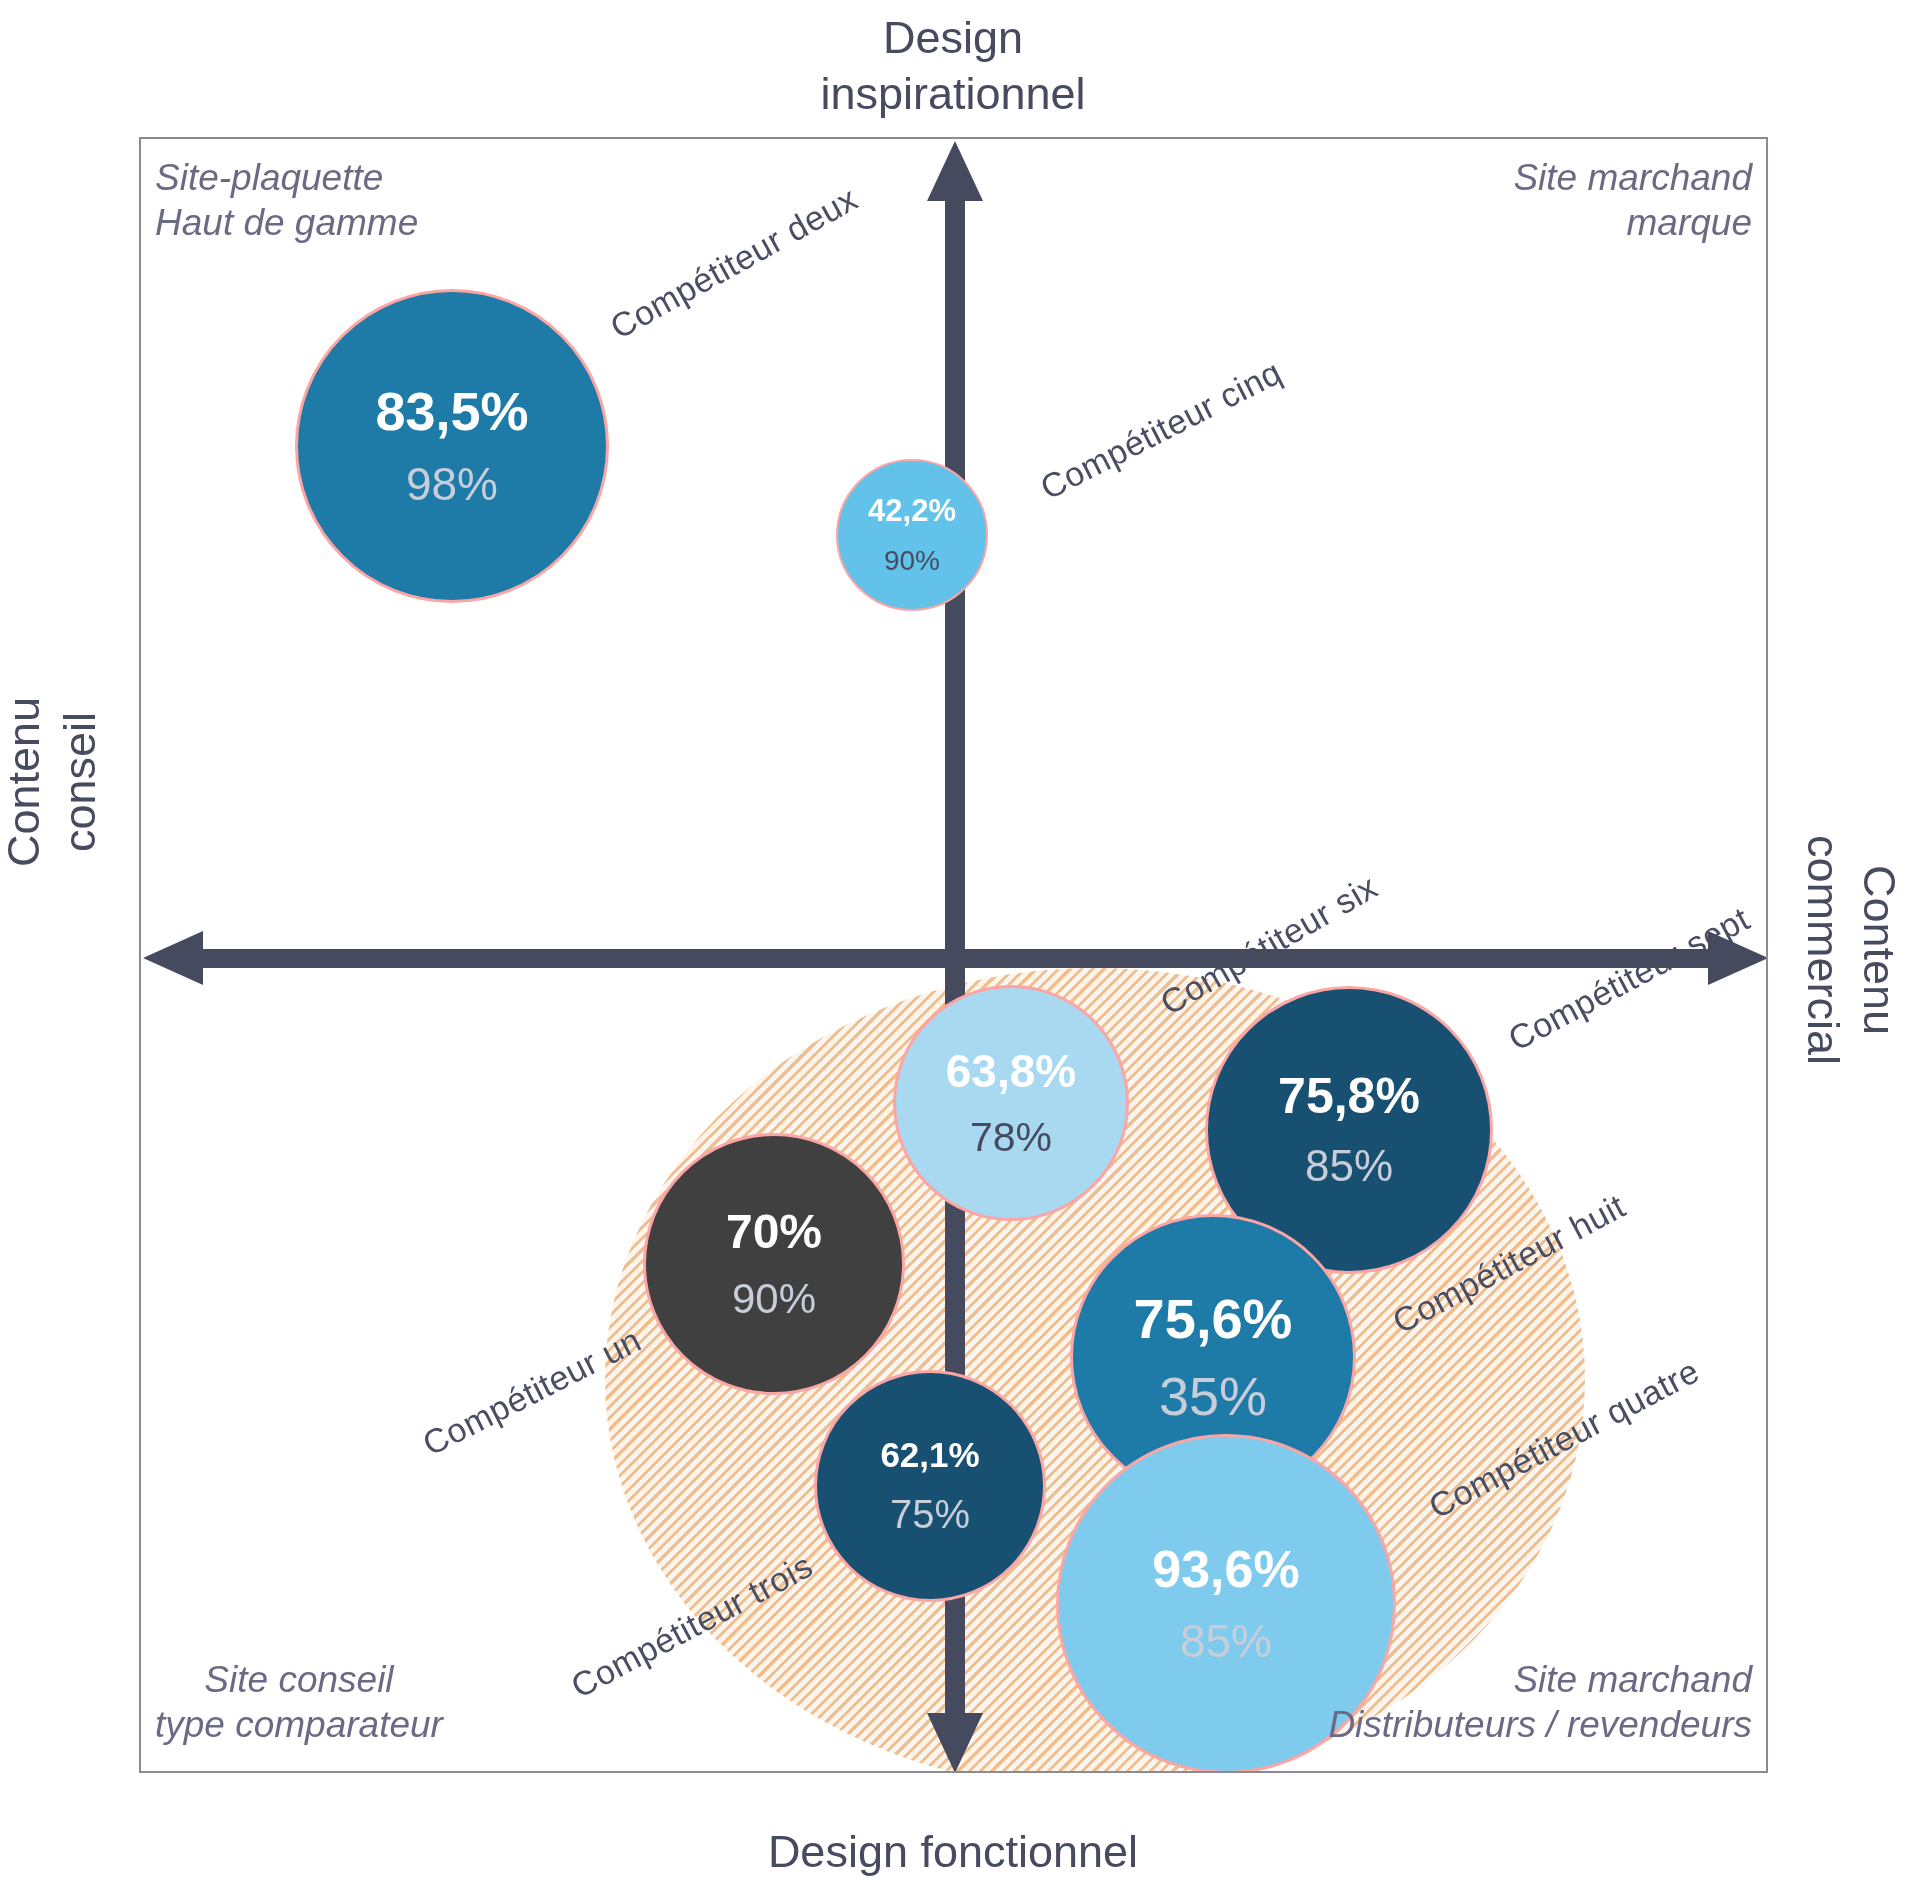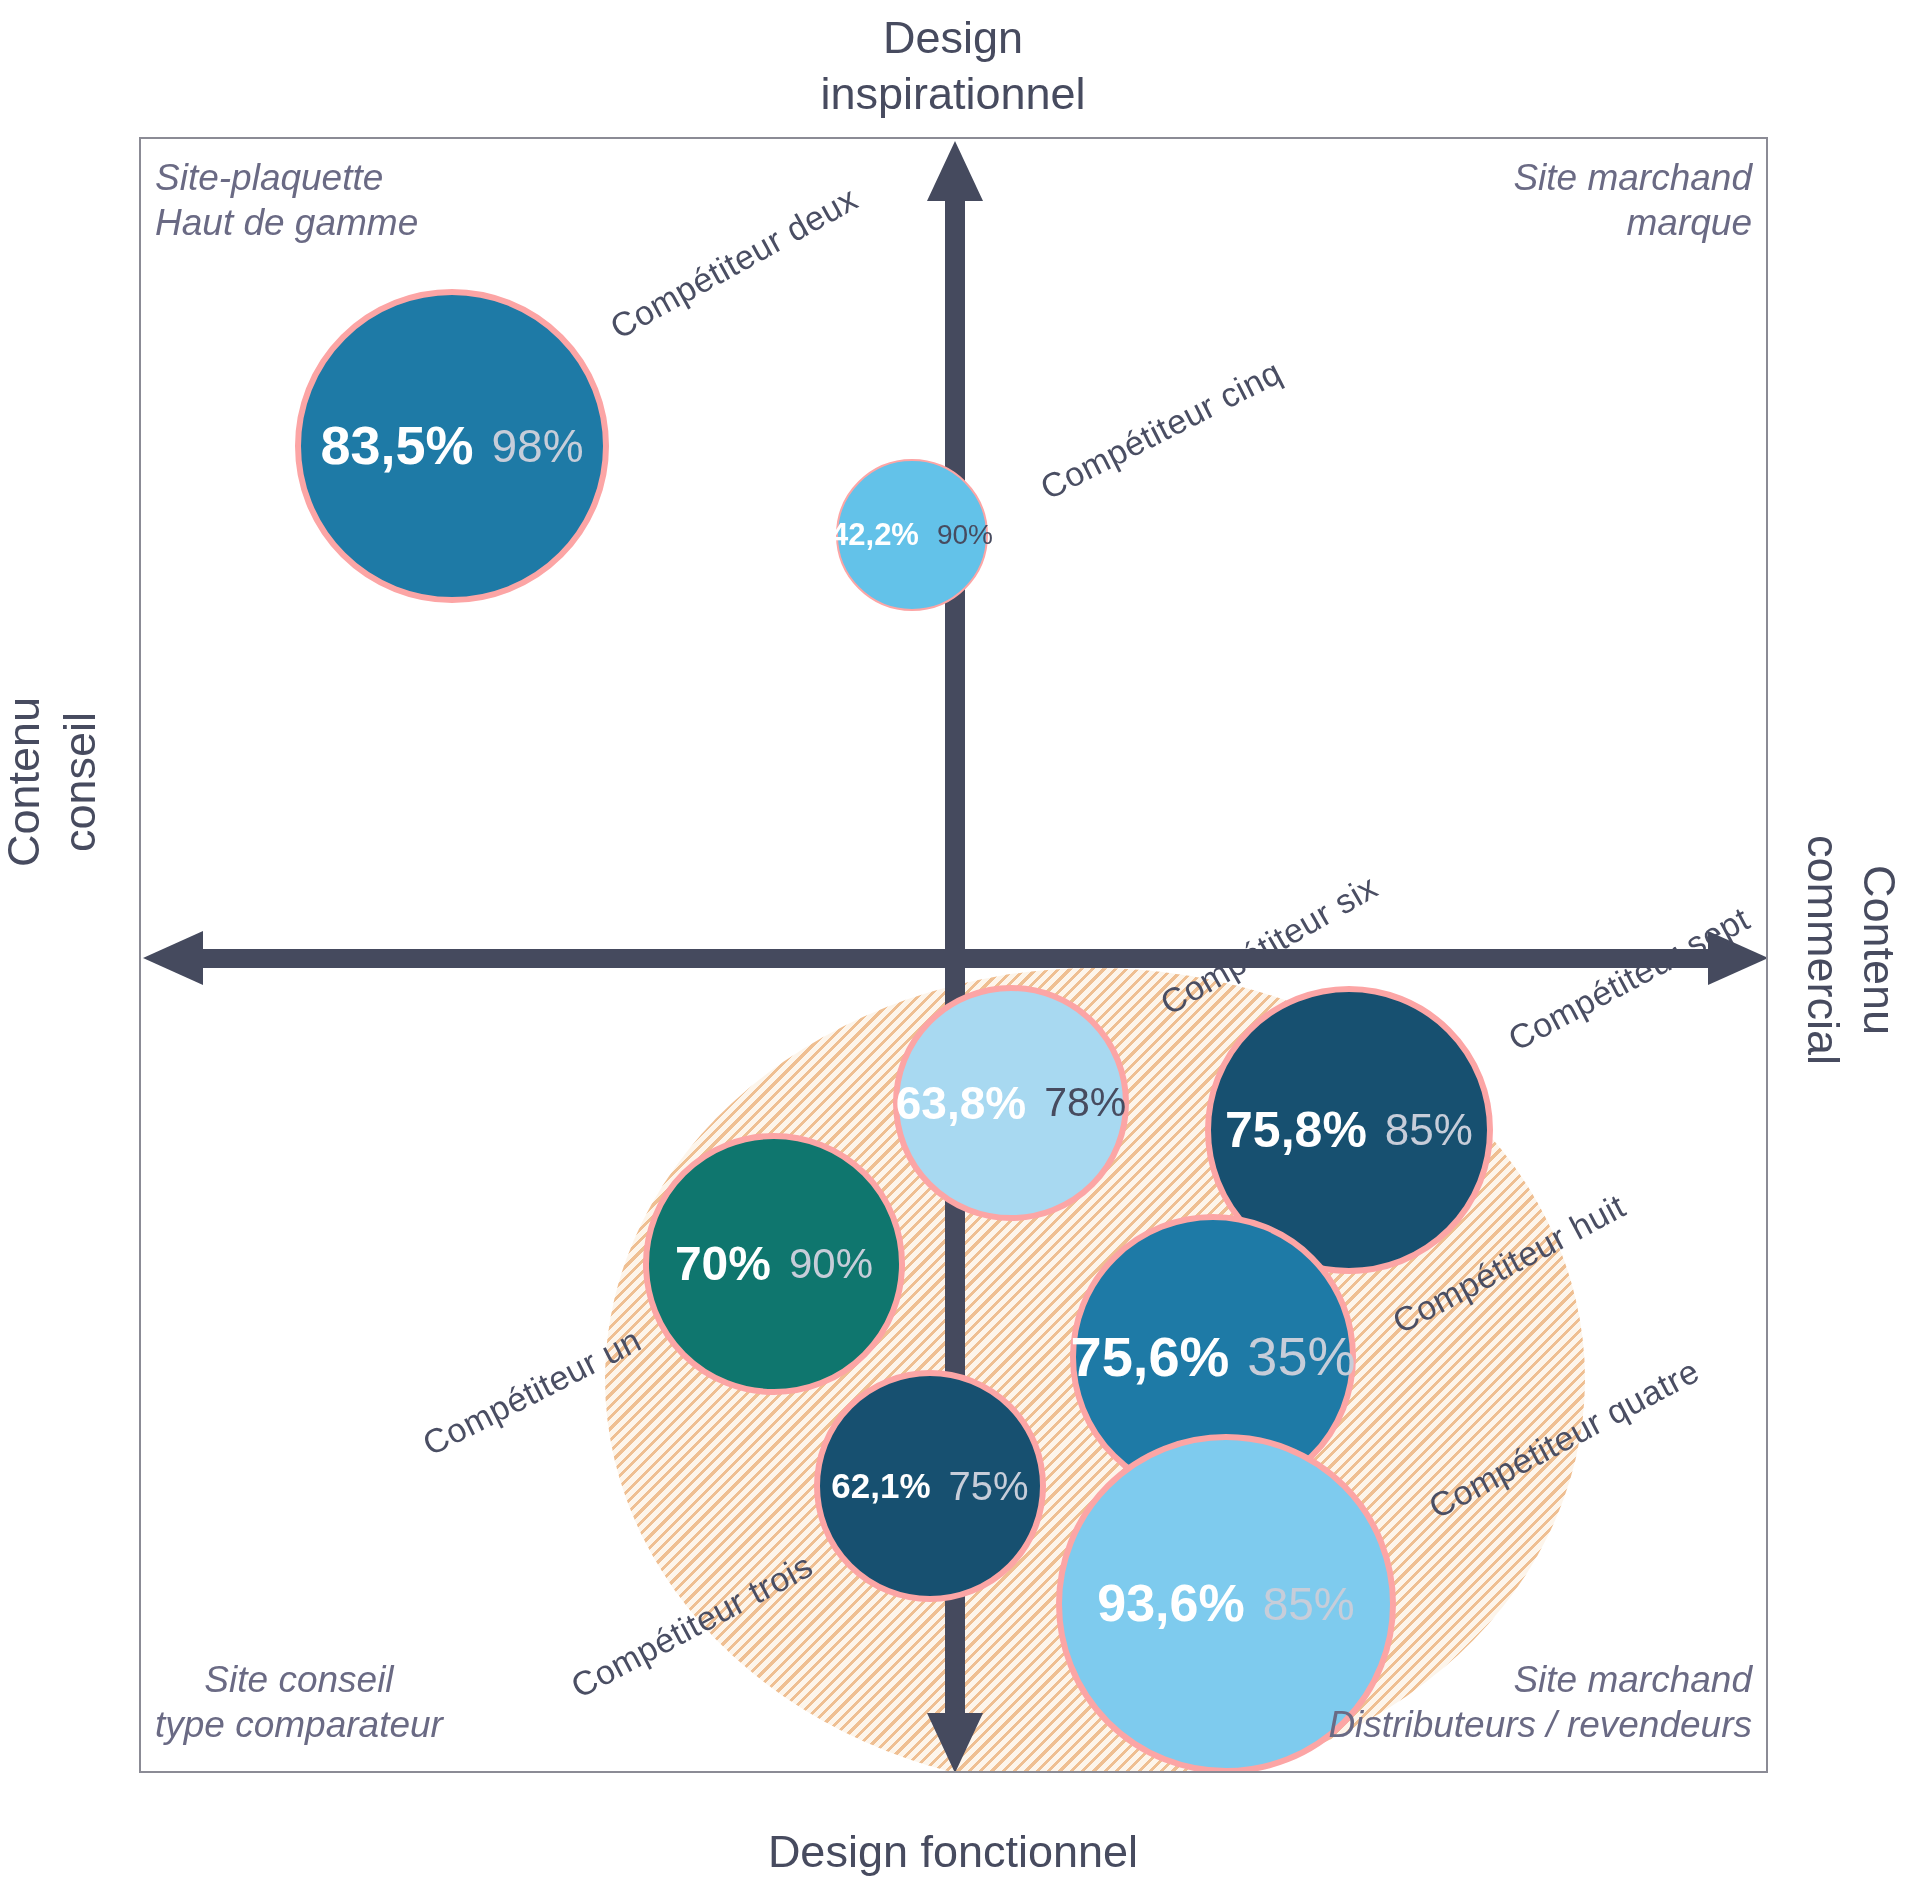--- a/index.html
+++ b/index.html
@@ -29,22 +29,22 @@
   
   .axis-v-shaft{position:absolute;left:804px;top:28px;width:20px;height:1580px;background:#454a5e;}
   .axis-h-shaft{position:absolute;left:28px;top:810px;width:1573px;height:19px;background:#454a5e;}
   .arr{position:absolute;width:0;height:0;}
   .arr-up{left:786px;top:2px;border-left:28px solid transparent;border-right:28px solid transparent;border-bottom:60px solid #454a5e;}
   .arr-down{left:786px;top:1574px;border-left:28px solid transparent;border-right:28px solid transparent;border-top:60px solid #454a5e;}
   .arr-left{left:2px;top:792px;border-top:27px solid transparent;border-bottom:27px solid transparent;border-right:60px solid #454a5e;}
   .arr-right{left:1567px;top:792px;border-top:27px solid transparent;border-bottom:27px solid transparent;border-left:60px solid #454a5e;}
 
   
-  .bubble{position:absolute;border-radius:50%;border:6px solid #fca5a5;box-sizing:border-box;
-          display:flex;flex-direction:row;align-items:center;justify-content:center;gap:18px;
+  .bubble{position:absolute;border-radius:50%;border:3px solid #fca5a5;box-sizing:border-box;
+          display:flex;flex-direction:column;align-items:center;justify-content:center;gap:18px;
           text-align:center;line-height:1.1;}
   .bubble .v1{font-weight:700;color:#ffffff;}
   .bubble .v2{font-weight:400;}
   .b0{left:154px;top:150px;width:314px;height:314px;}  .b0 .v1{font-size:54px;} .b0 .v2{font-size:46px;}
   .b1{left:695px;top:320px;width:152px;height:152px;border-width:2px;} .b1 .v1{font-size:31px;} .b1 .v2{font-size:28px;}
   .b2{left:752px;top:846px;width:236px;height:236px;}  .b2 .v1{font-size:46px;} .b2 .v2{font-size:41px;}
   .b3{left:1064px;top:847px;width:288px;height:288px;} .b3 .v1{font-size:50px;} .b3 .v2{font-size:44px;}
   .b4{left:502px;top:994px;width:262px;height:262px;}  .b4 .v1{font-size:48px;} .b4 .v2{font-size:42px;}
   .b5{left:929px;top:1075px;width:286px;height:286px;} .b5 .v1{font-size:56px;} .b5 .v2{font-size:54px;}
   .b6{left:673px;top:1231px;width:232px;height:232px;} .b6 .v1{font-size:35px;} .b6 .v2{font-size:40px;}
@@ -113,21 +113,21 @@
       <span class="v2" style="color: rgb(71, 75, 95);">90%</span>
     </div>
     <div class="bubble b2" style="background: rgb(168, 217, 241);">
       <span class="v1">63,8%</span>
       <span class="v2" style="color: rgb(71, 75, 95);">78%</span>
     </div>
     <div class="bubble b3" style="background: rgb(23, 80, 112);">
       <span class="v1">75,8%</span>
       <span class="v2" style="color: rgb(199, 205, 217);">85%</span>
     </div>
-    <div class="bubble b4" style="background: #0f766e;">
+    <div class="bubble b4" style="background: #404040;">
       <span class="v1">70%</span>
       <span class="v2" style="color: rgb(199, 205, 217);">90%</span>
     </div>
     <div class="bubble b5" style="background: rgb(30, 122, 166);">
       <span class="v1">75,6%</span>
       <span class="v2" style="color: rgb(199, 205, 217);">35%</span>
     </div>
     <div class="bubble b6" style="background: rgb(23, 80, 112);">
       <span class="v1">62,1%</span>
       <span class="v2" style="color: rgb(199, 205, 217);">75%</span>

